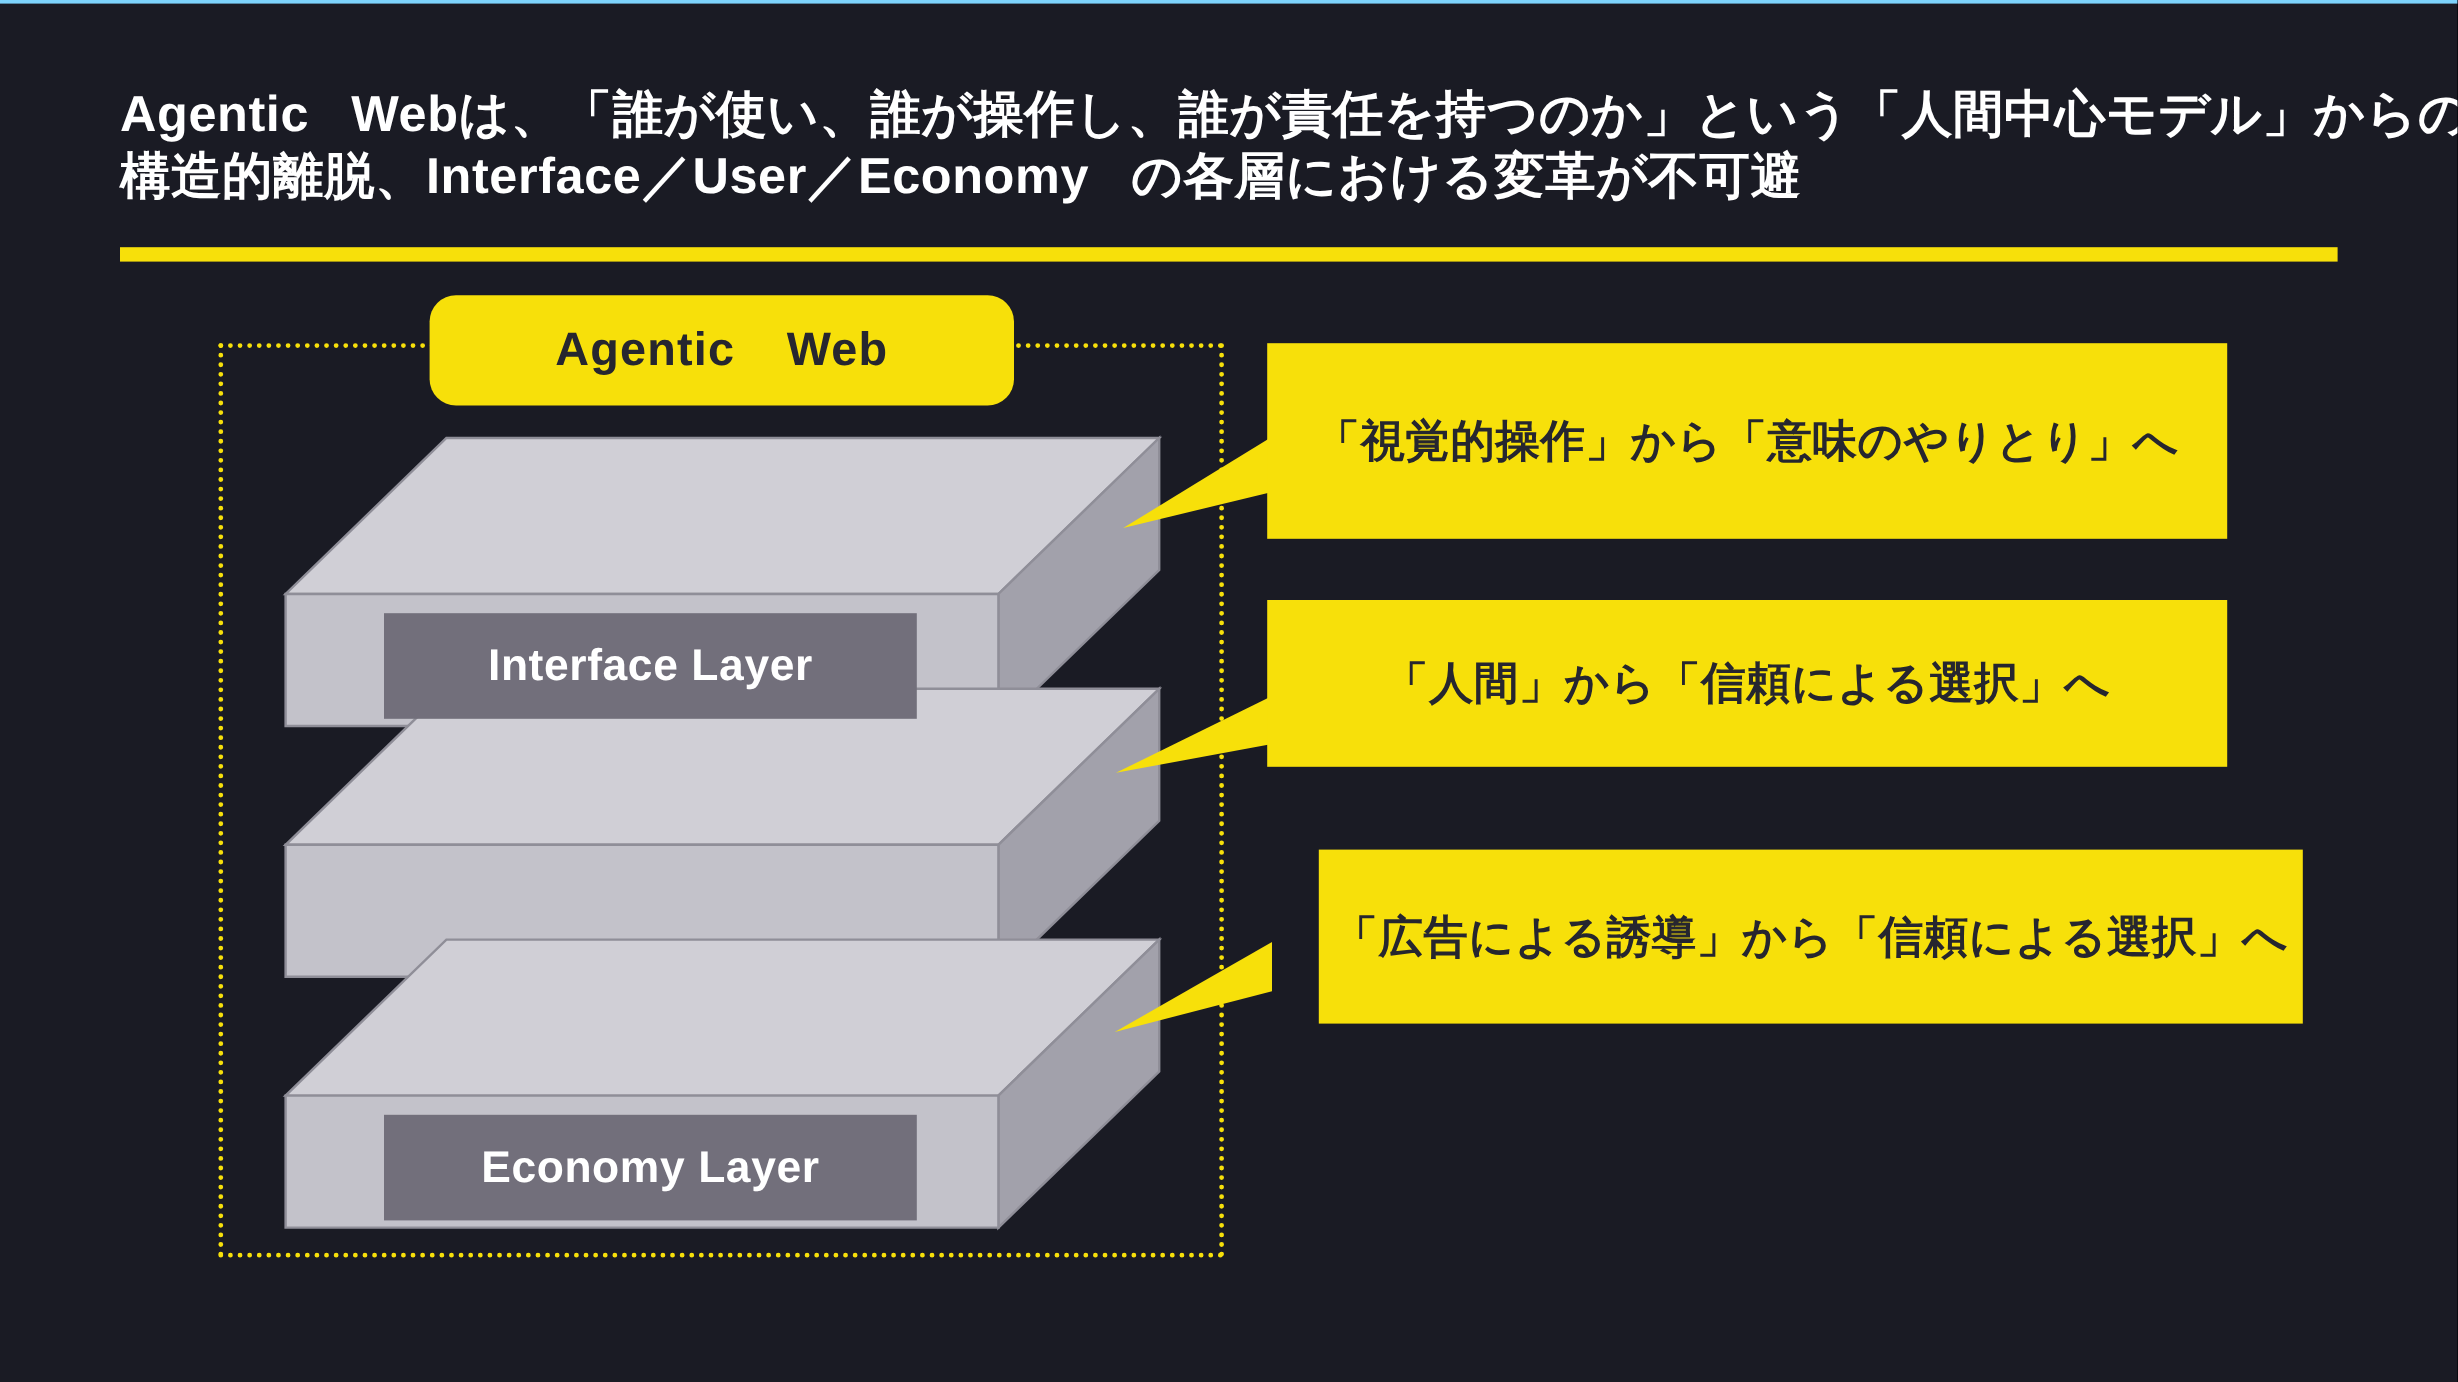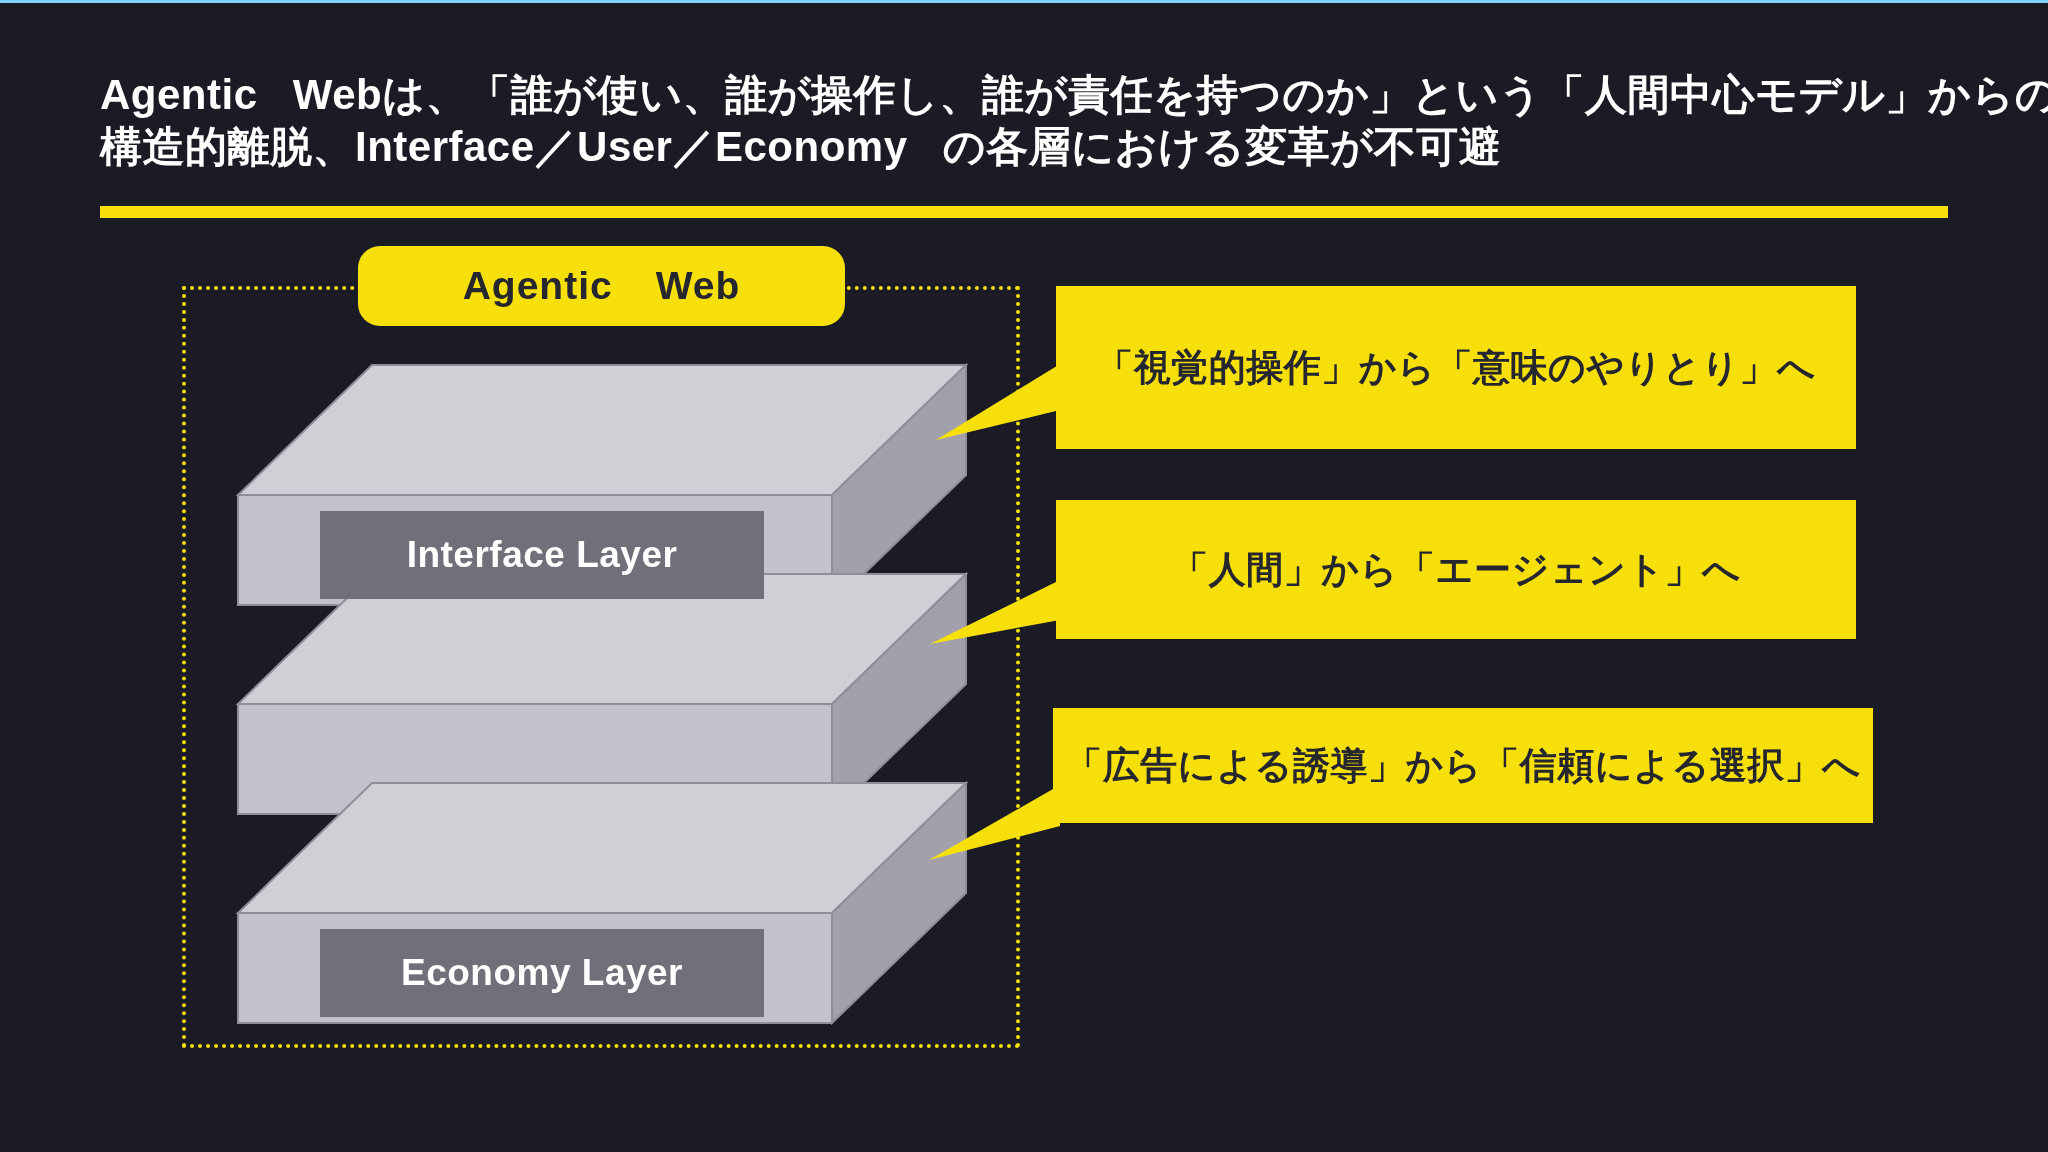--- a/index.html
+++ b/index.html
@@ -27,21 +27,21 @@
   .title .line{white-space:nowrap;word-spacing:.55em;letter-spacing:.5px;}
   .divider{
     position:absolute;left:100px;top:203px;width:1848px;height:12px;
     background:var(--accent-yellow);
   }
   .dotted-frame{
     position:absolute;left:182px;top:283px;width:838px;height:762px;
     border:4px dotted var(--accent-yellow);box-sizing:border-box;z-index:1;
   }
   .aw-chip{
-    position:absolute;left:358px;top:243px;width:487px;height:80px;
+    position:absolute;left:358px;top:243px;width:487px;height:92px;
     background:var(--accent-yellow);border-radius:22px;z-index:4;
     display:flex;align-items:center;justify-content:center;
     color:var(--dark-text);font-size:39px;font-weight:bold;
     word-spacing:.8em;letter-spacing:1px;white-space:nowrap;
   }
   svg.diagram{position:absolute;left:0;top:0;z-index:2;}
   .face-top{fill:var(--slab-top);stroke:var(--slab-edge);stroke-width:2;}
   .face-front{fill:var(--slab-front);stroke:var(--slab-edge);stroke-width:2;}
   .face-side{fill:var(--slab-side);stroke:var(--slab-edge);stroke-width:2;}
   .beak{fill:var(--accent-yellow);}
@@ -56,21 +56,21 @@
   #plate-1{top:717px;}
   #plate-2{top:926px;}
   .callout{
     position:absolute;z-index:3;background:var(--accent-yellow);
     display:flex;align-items:center;justify-content:center;
     color:var(--dark-text);font-size:37px;font-weight:bold;
     letter-spacing:.5px;white-space:nowrap;
   }
   #callout-0{left:1056px;top:283px;width:800px;height:163px;}
   #callout-1{left:1056px;top:497px;width:800px;height:139px;}
-  #callout-2{left:1053px;top:705px;width:820px;height:115px;}
+  #callout-2{left:1099px;top:705px;width:820px;height:145px;}
 </style>
 </head>
 <body>
 
 <div class="stage">
 
   <div class="title">
     <div class="line">Agentic Webは、「誰が使い、誰が操作し、誰が責任を持つのか」という「人間中心モデル」からの</div>
     <div class="line">構造的離脱、Interface／User／Economy の各層における変革が不可避</div>
   </div>
@@ -106,19 +106,19 @@
     <span>Interface Layer</span>
   </div>
   <div class="plate" id="plate-2">
     <span>Economy Layer</span>
   </div>
 
   <div class="callout" id="callout-0">
     <span>「視覚的操作」から「意味のやりとり」へ</span>
   </div>
   <div class="callout" id="callout-1">
-    <span>「人間」から「エージェント」へ</span>
+    <span>「人間」から「信頼による選択」へ</span>
   </div>
   <div class="callout" id="callout-2">
     <span>「広告による誘導」から「信頼による選択」へ</span>
   </div>
 
 </div>
 
 </body></html>

